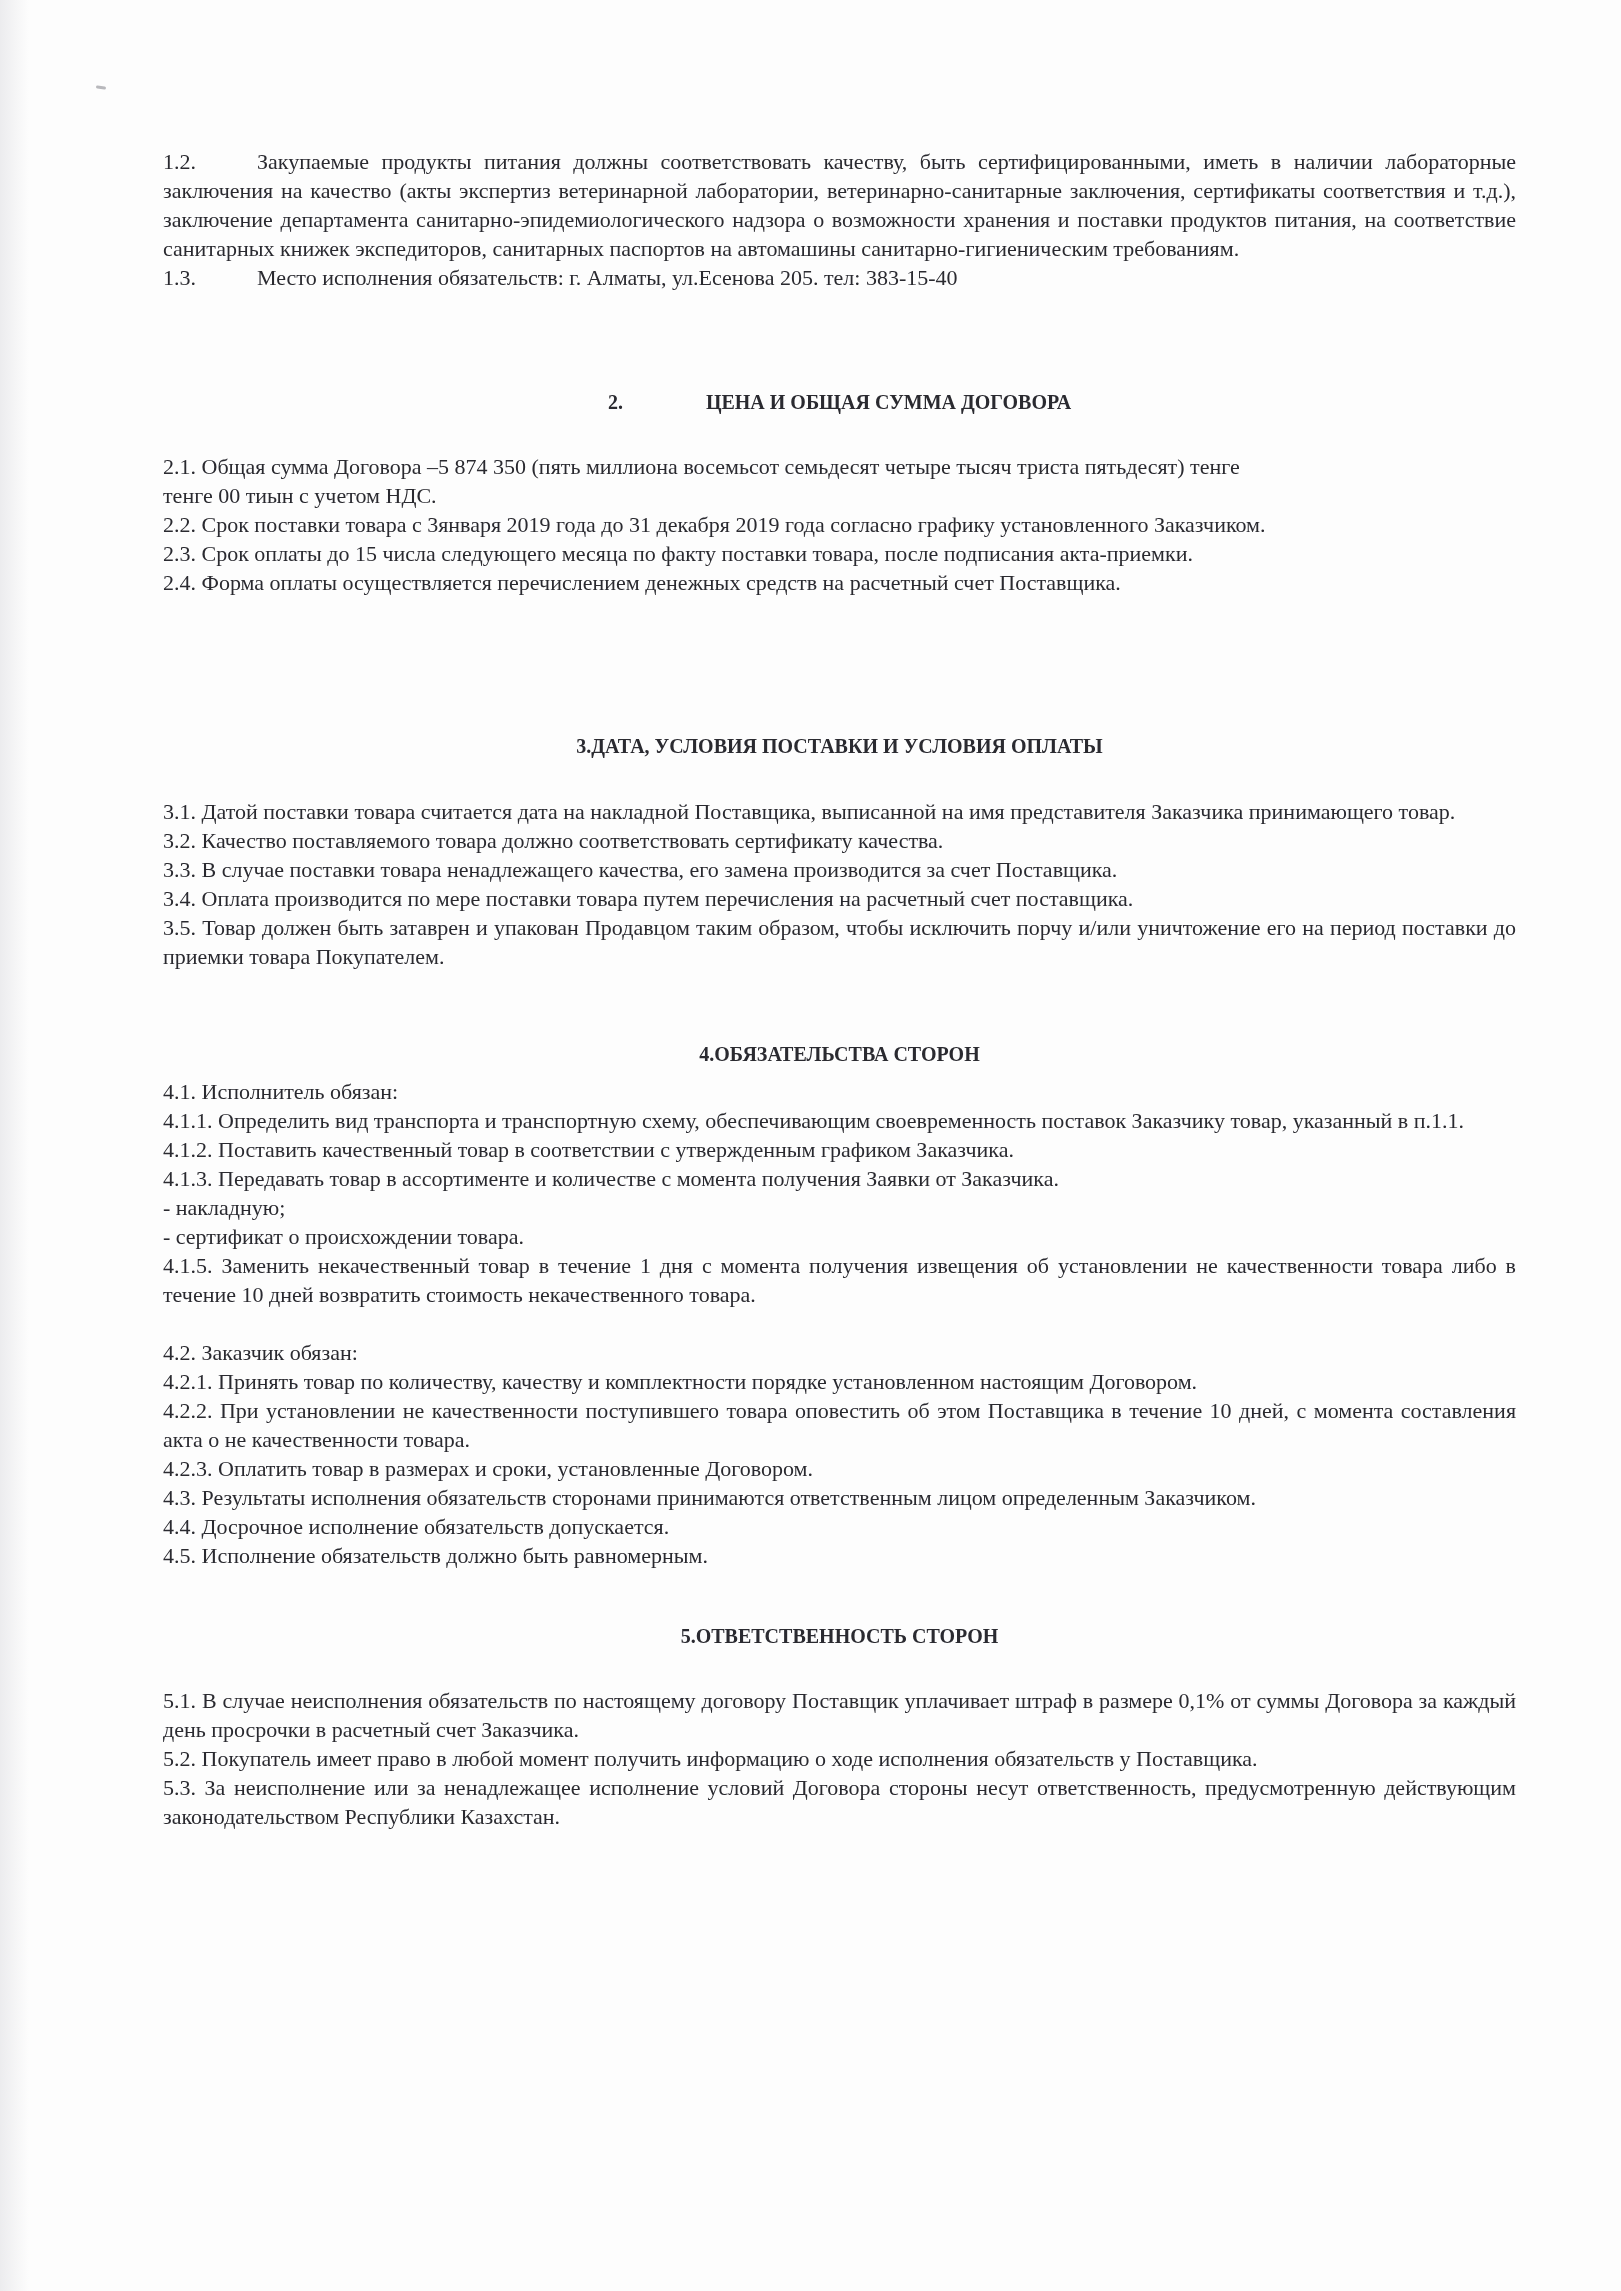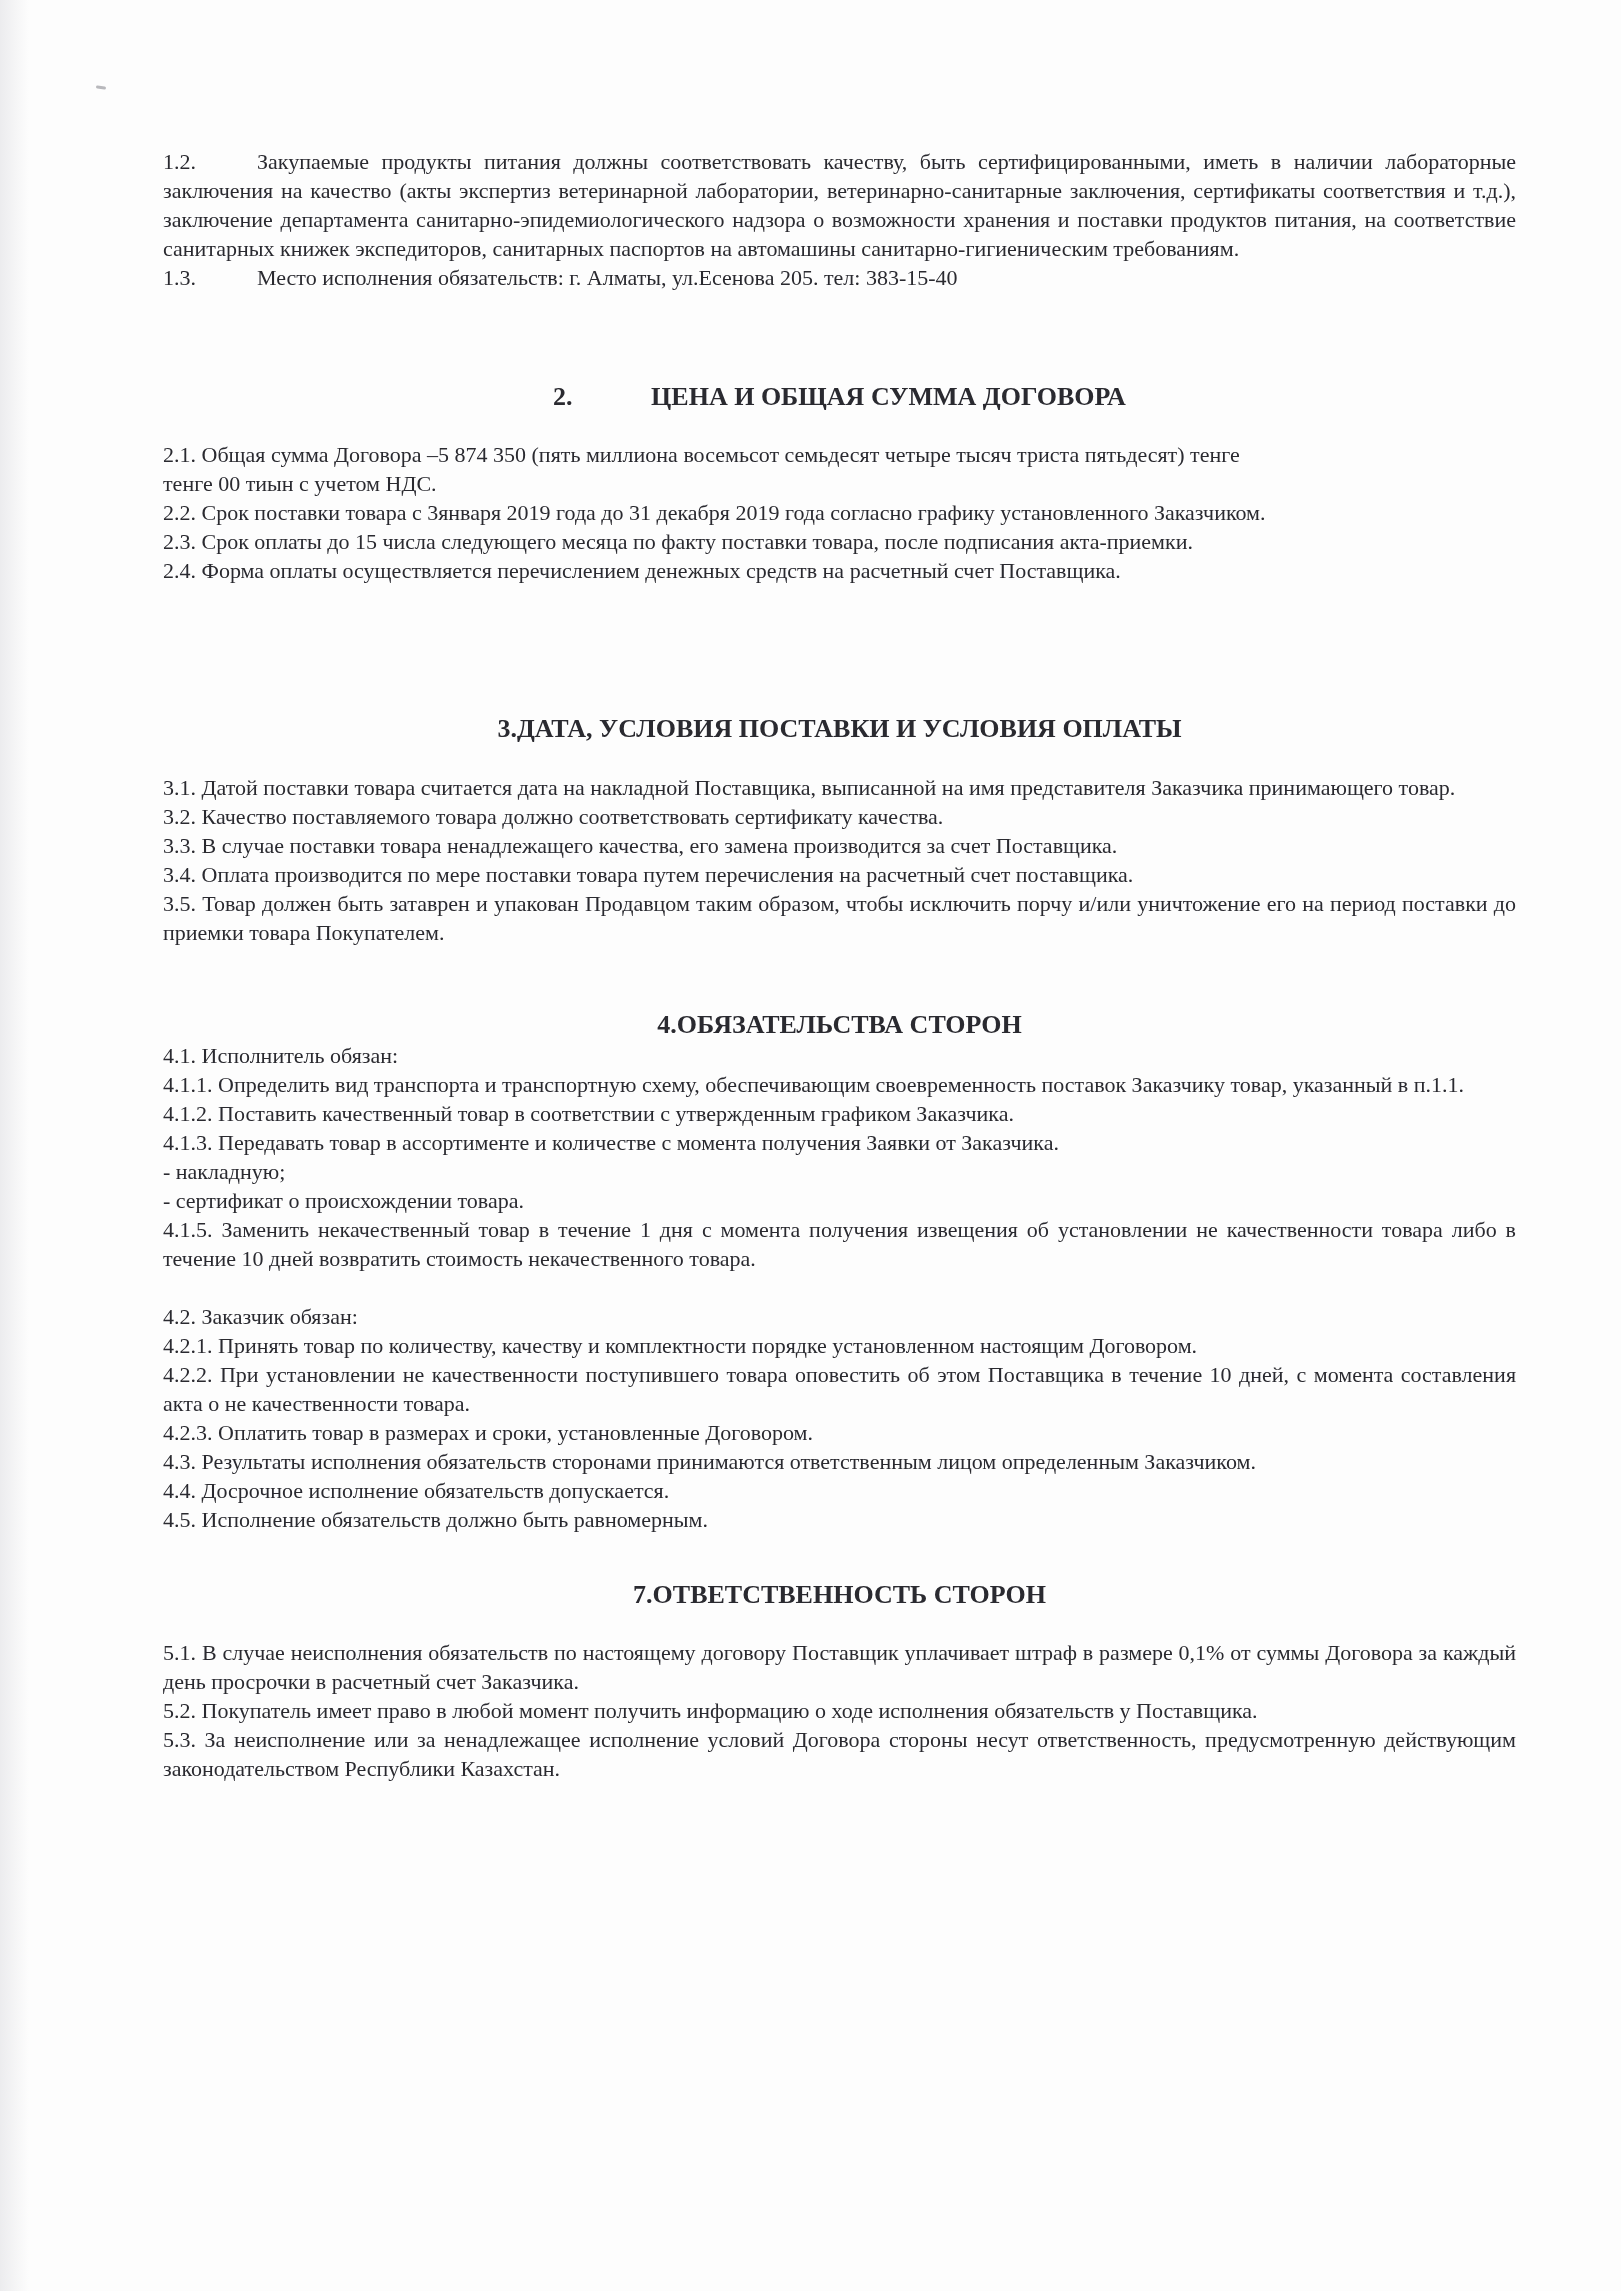--- a/index.html
+++ b/index.html
@@ -24,22 +24,22 @@
       width: 1353px;
       font-size: 22px;
       line-height: 29px;
     }
     p { margin: 0; }
     .just { text-align: justify; }
     .num { display: inline-block; width: 94px; }
     .heading {
       text-align: center;
       font-weight: bold;
-      font-size: 26px;
-      margin: 2px;
+      font-size: 20px;
+      margin: 8px;
     }
     .b { font-weight: normal; }
     .gap-90 { height: 88px; }
     .gap-30 { height: 29px; }
     .gap-28 { height: 27.4px; }
     .gap-130 { height: 127px; }
     .gap-62 { height: 61px; }
     .gap-45 { height: 44px; }
     .h2num { display: inline-block; width: 98px; text-align: left; }
   </style>
@@ -99,21 +99,21 @@
     <p class="just">4.2.2. При установлении не качественности поступившего товара оповестить об этом Поставщика в течение 10 дней, с момента составления акта о не качественности товара.</p>
     <p class="just">4.2.3. Оплатить товар в размерах и сроки, установленные Договором.</p>
     <p class="just">4.3. Результаты исполнения обязательств сторонами принимаются ответственным лицом определенным Заказчиком.</p>
     <p class="just">4.4. Досрочное исполнение обязательств допускается.</p>
     <p class="just">4.5. Исполнение обязательств должно быть равномерным.</p>
   </div>
 
   <div class="gap-45"></div>
 
   <div>
-    <p class="heading">7.ОТВЕТСТВЕННОСТЬ СТОРОН</p>
+    <p class="heading">5.ОТВЕТСТВЕННОСТЬ СТОРОН</p>
     <div class="gap-28"></div>
     <p class="just">5.1. В случае неисполнения обязательств по настоящему договору Поставщик уплачивает штраф в размере 0,1% от суммы Договора за каждый день  просрочки в расчетный счет Заказчика.</p>
     <p class="just">5.2. Покупатель имеет право в любой момент получить информацию о ходе исполнения обязательств у Поставщика.</p>
     <p class="just">5.3. За неисполнение или за ненадлежащее исполнение условий Договора стороны несут ответственность, предусмотренную действующим законодательством Республики Казахстан.</p>
   </div>
 
 </div>
 
 
 </body></html>

